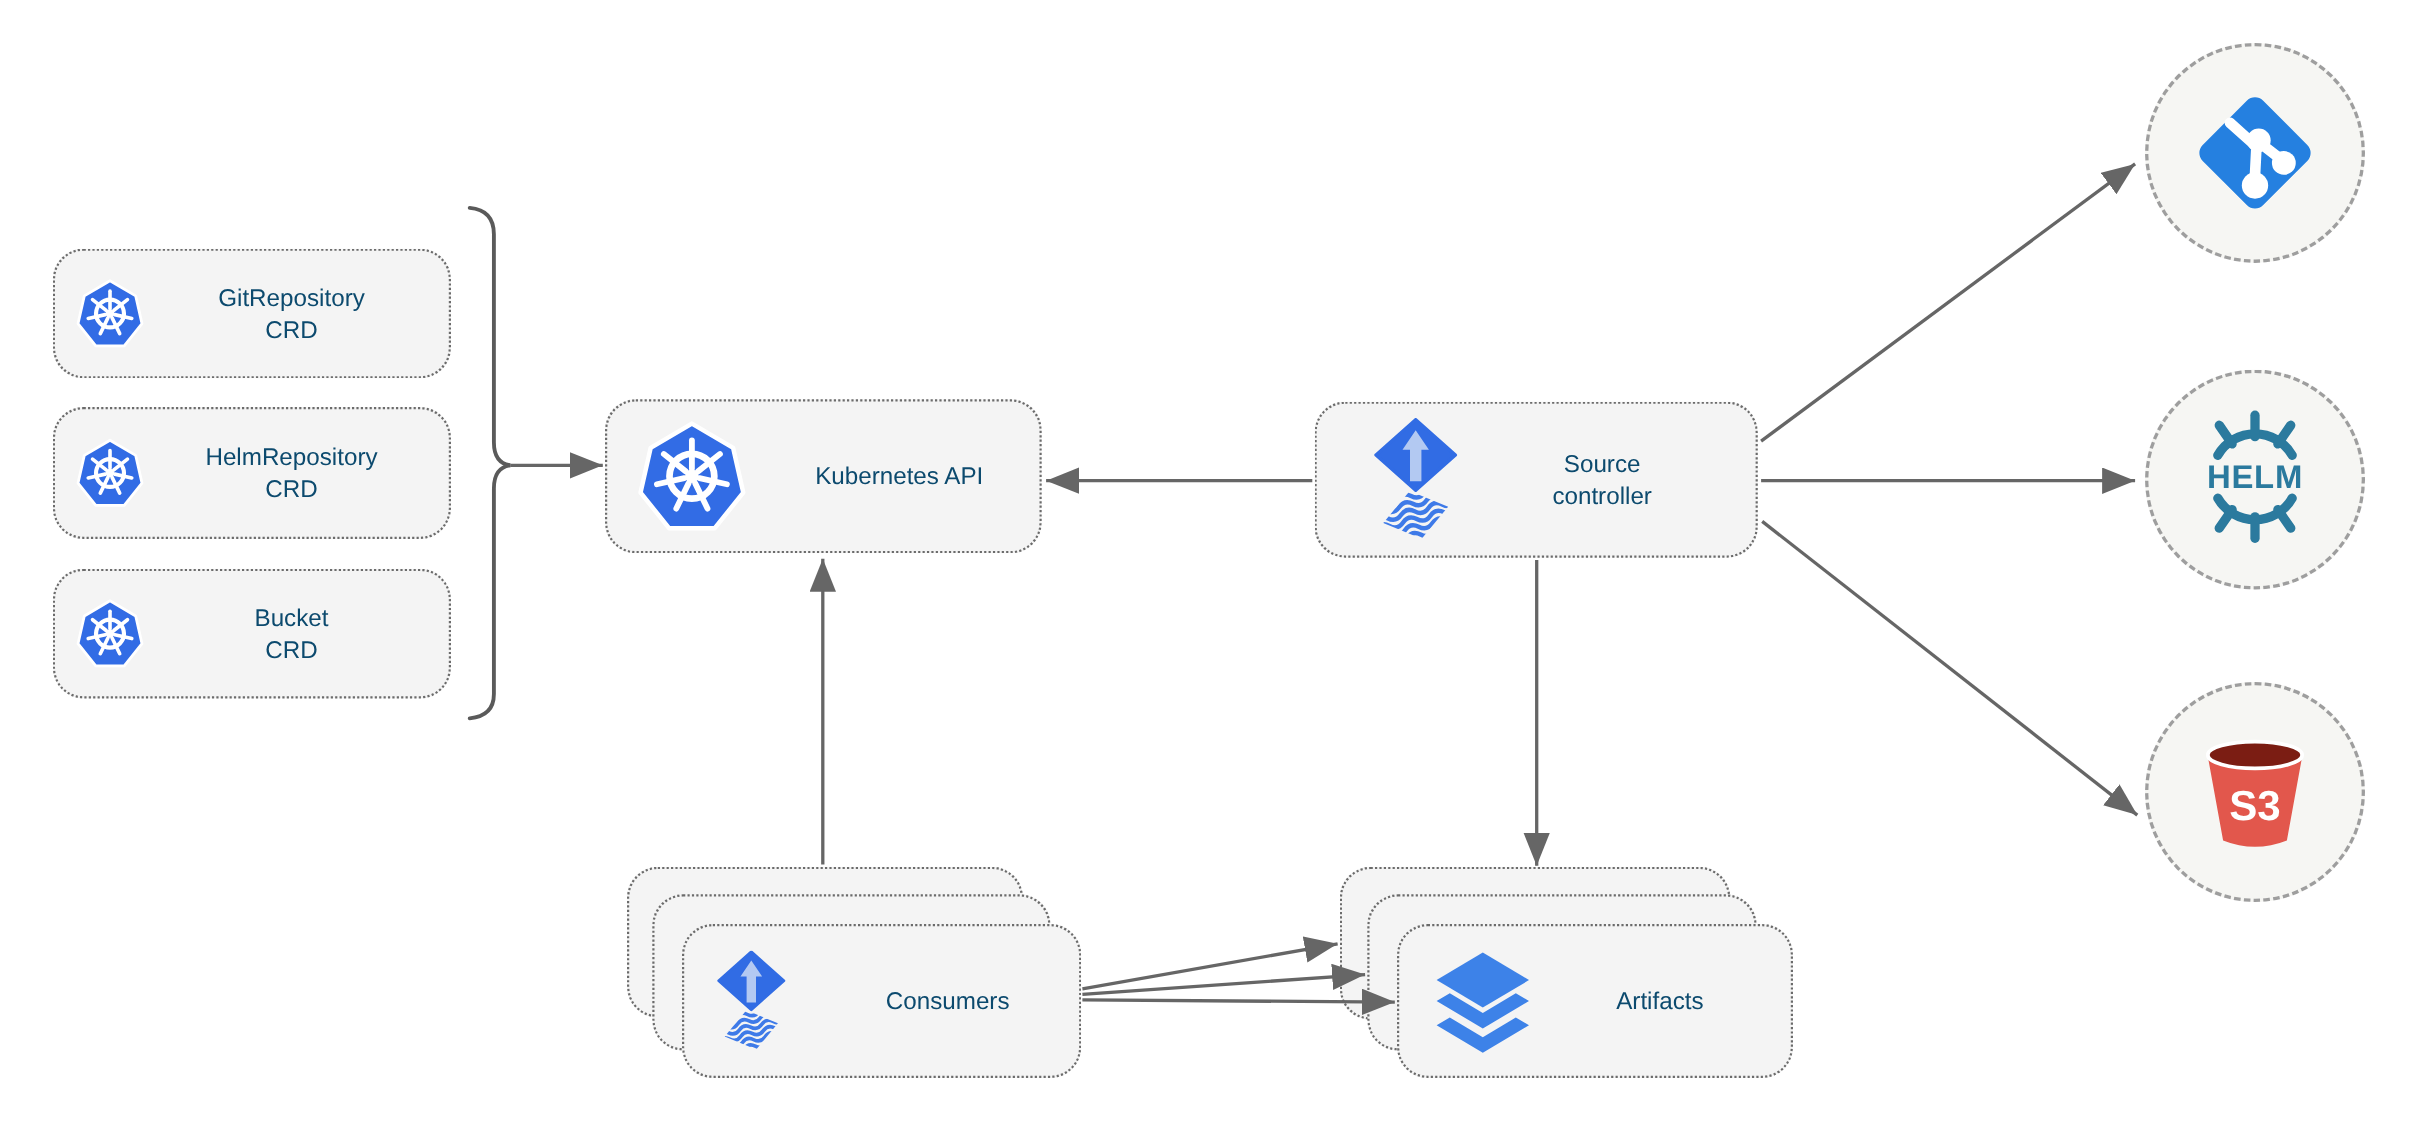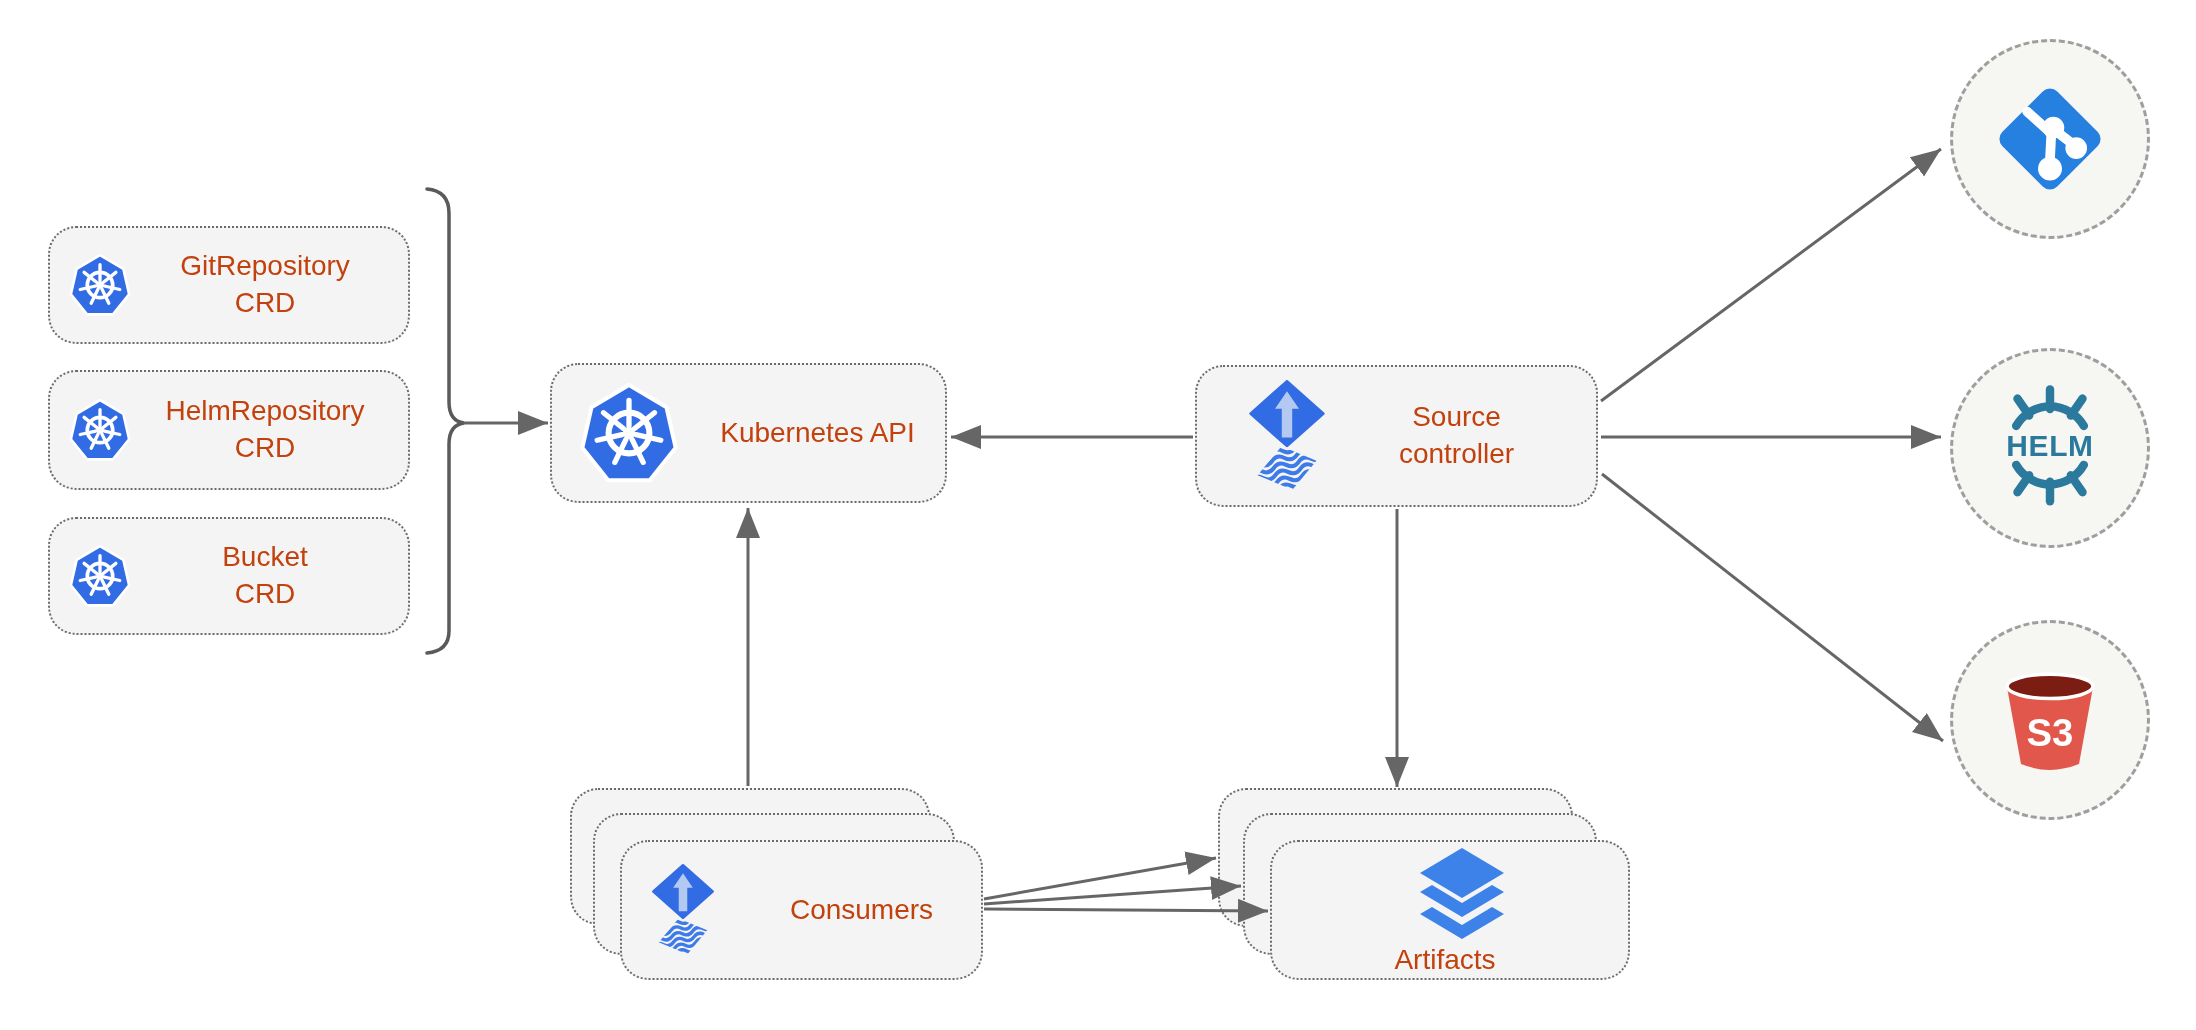--- a/index.html
+++ b/index.html
@@ -6,22 +6,22 @@
   .canvas {
     position:relative; width:2196px; height:1030px; background:#ffffff;
     font-family:"Liberation Sans", sans-serif; color:#141414; overflow:hidden;
   }
   .node {
     position:absolute; box-sizing:border-box;
     background:#f4f4f4; border:2.5px dotted #6b6b6b; border-radius:28px;
     display:flex; align-items:center;
   }
   .node-label {
-    flex:1; text-align:center; font-size:28px; line-height:1.32;
-    white-space:pre-line; color:#c2410c; padding-right:10px;
+    flex:1; text-align:center; font-size:22px; line-height:1.32;
+    white-space:pre-line; color:#0c4a6e; padding-right:10px;
   }
   .stack { position:absolute; box-sizing:border-box;
     background:#f4f4f4; border:2.5px dotted #6b6b6b; border-radius:28px; }
   .ext-circle {
     position:absolute; box-sizing:border-box; width:200px; height:200px;
     border-radius:50%; border:3px dashed #9e9e9e; background:#f6f6f3;
     display:flex; align-items:center; justify-content:center;
   }
   .node-icon { flex:0 0 auto; display:block; }
   svg text { font-family:"Liberation Sans", sans-serif; }
@@ -147,34 +147,34 @@
   <div class="stack" style="left:593px; top:813px; width:362px; height:142px;"></div>
   <div class="node" style="left:620px; top:840px; width:363px; height:140px;gap:36px;">
     <svg class="node-icon" style="margin-left:28px;" width="66" height="92" viewBox="0 0 100 140">
         <use href="#sym-flux"></use>
       </svg>
     <div class="node-label">Consumers</div>
   </div>
 
   <div class="stack" style="left:1218px; top:788px; width:355px; height:139px;"></div>
   <div class="stack" style="left:1243px; top:813px; width:354px; height:142px;"></div>
-  <div class="node" style="left:1270px; top:840px; width:360px; height:140px;flex-direction:column;">
+  <div class="node" style="left:1270px; top:840px; width:360px; height:140px;">
     <svg class="node-icon" style="margin-left:24px;" width="104" height="100">
         <use href="#sym-layers"></use>
       </svg>
     <div class="node-label">Artifacts</div>
   </div>
 
   <div class="ext-circle" style="left:1950px; top:39px;">
     <svg width="114" height="114">
         <use href="#sym-git"></use>
       </svg>
   </div>
 
-  <div class="ext-circle" style="left:1950px; top:348px;">
+  <div class="ext-circle" style="left:1950px; top:336px;">
     <svg width="130" height="130" viewBox="0 0 100 100">
       <use href="#sym-helm"></use>
       <text x="50" y="56" text-anchor="middle" font-size="23" font-weight="bold" letter-spacing="0.5" fill="#2b7a9e">HELM</text>
     </svg>
   </div>
 
   <div class="ext-circle" style="left:1950px; top:620px;">
     <svg width="116" height="116" viewBox="0 0 100 100">
       <use href="#sym-s3"></use>
       <text x="50" y="72" text-anchor="middle" font-size="33" font-weight="bold" fill="#ffffff">S3</text>

